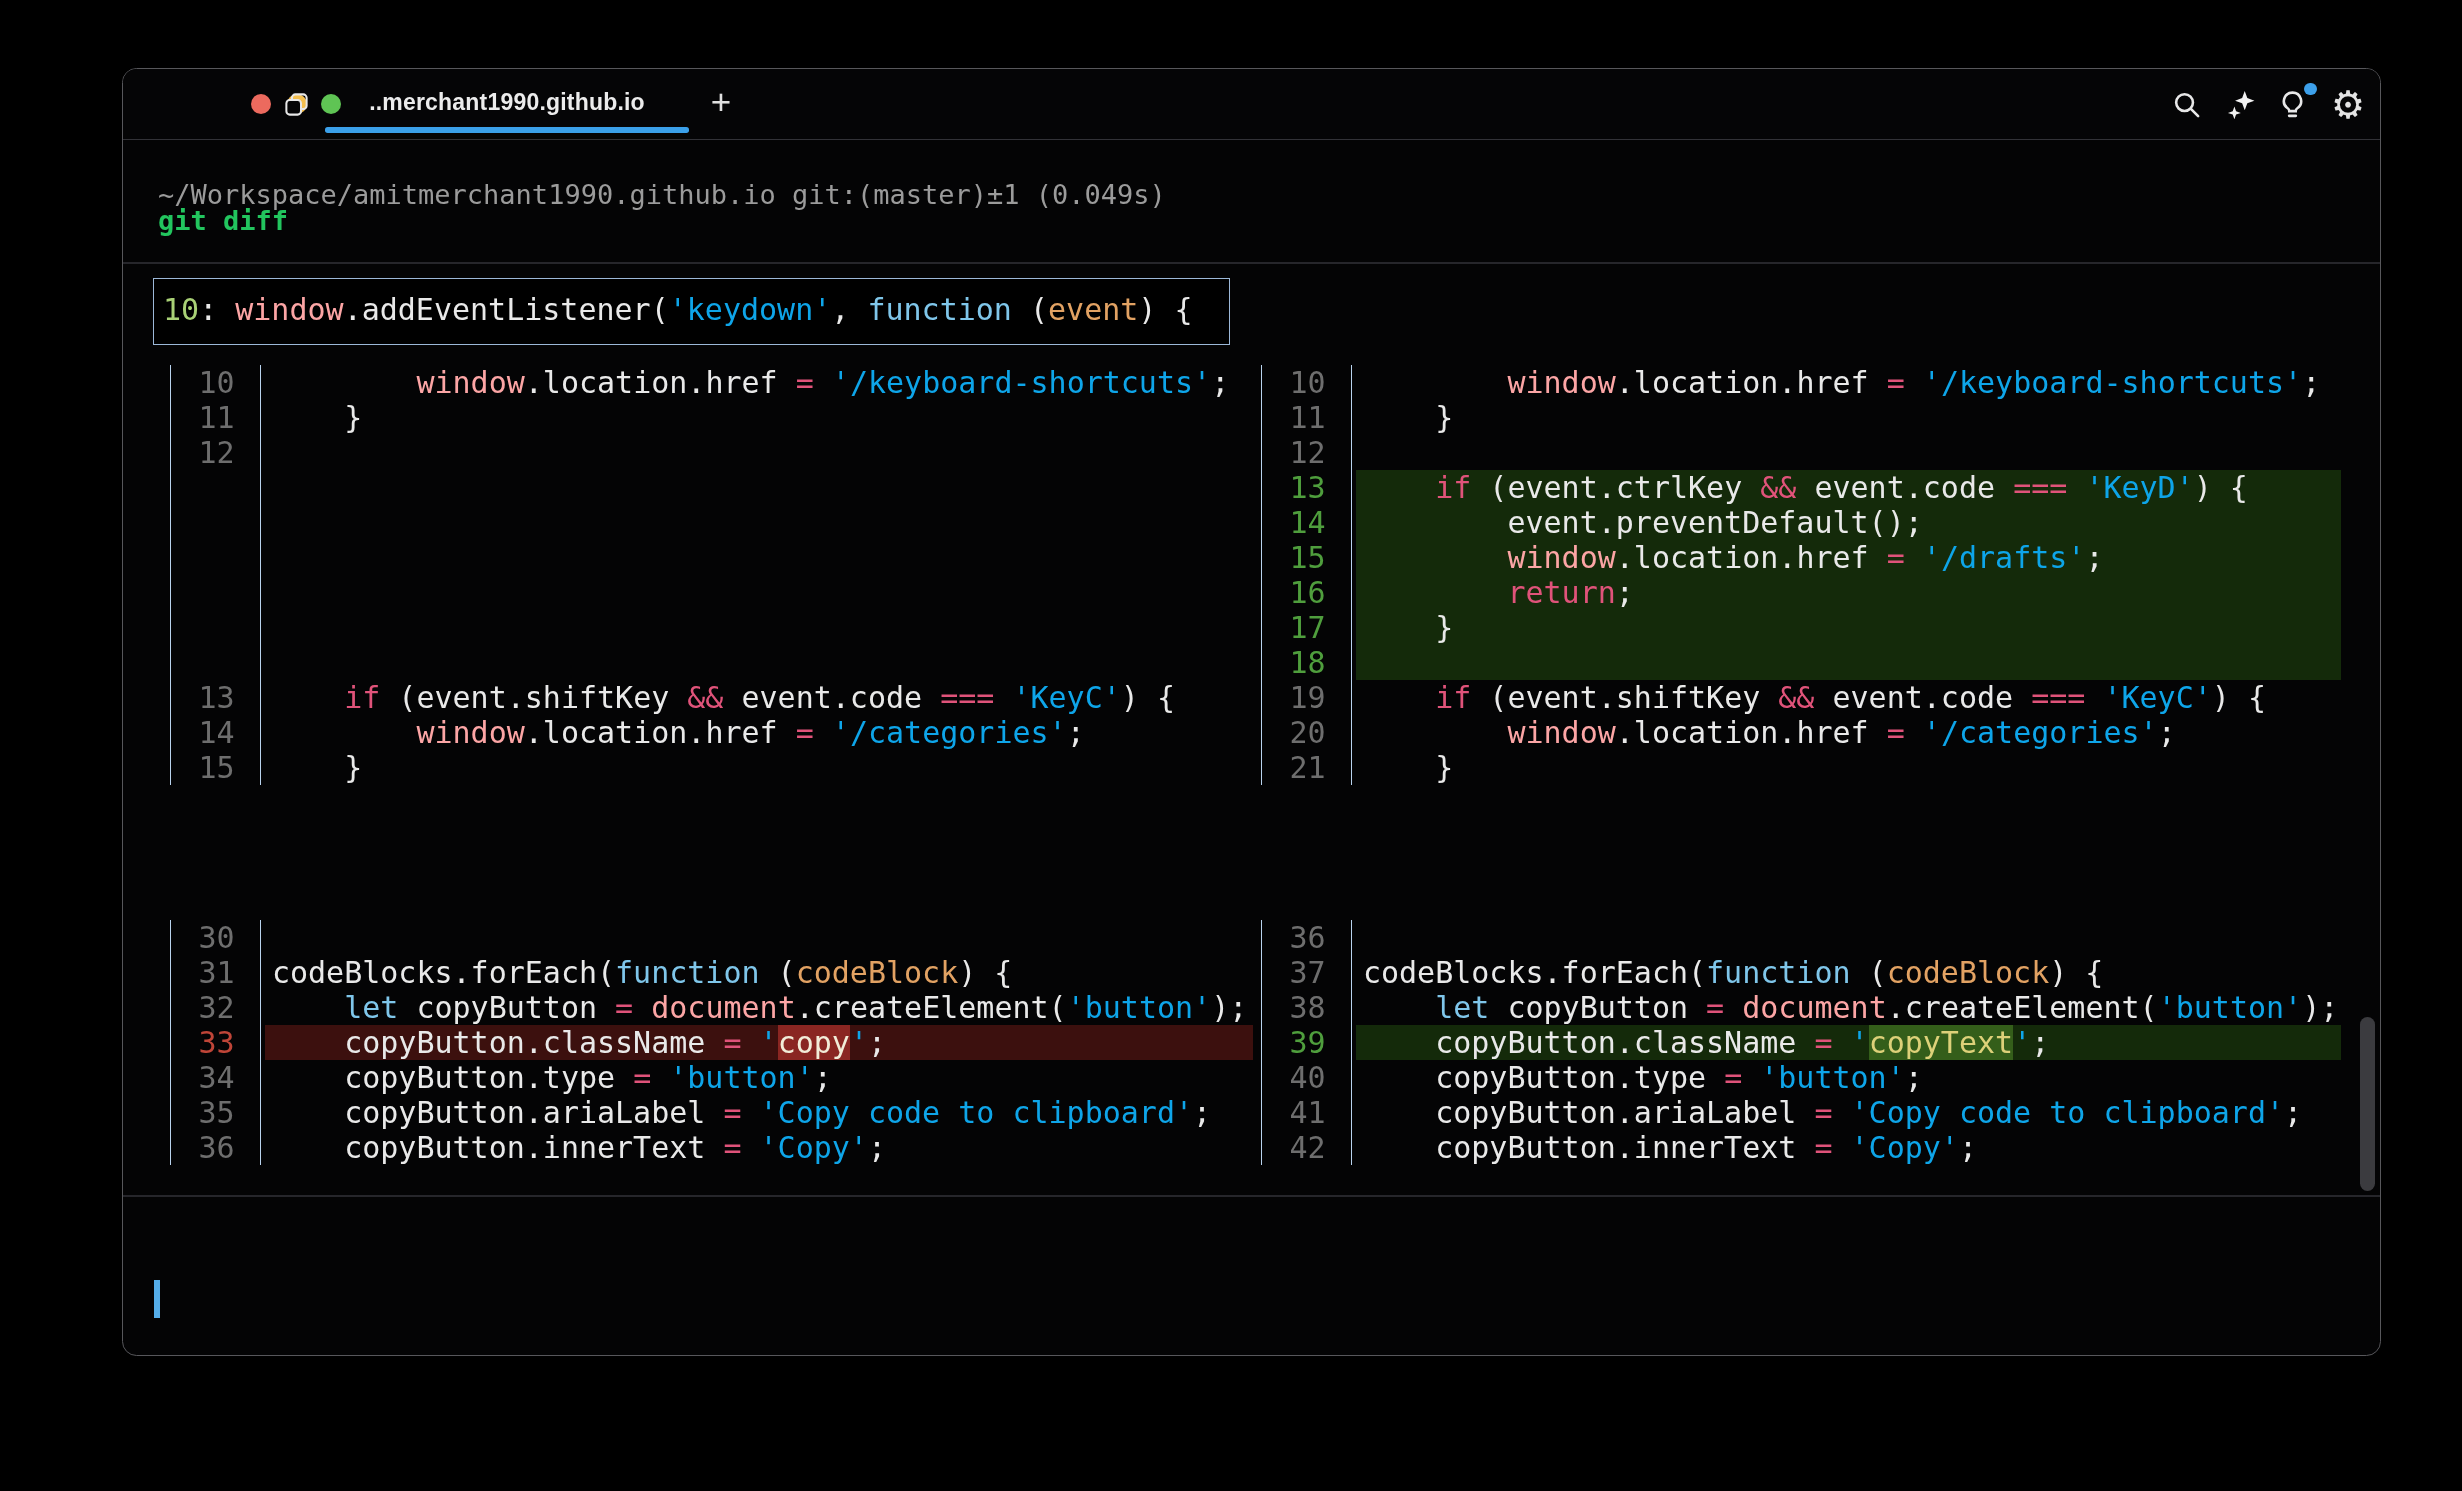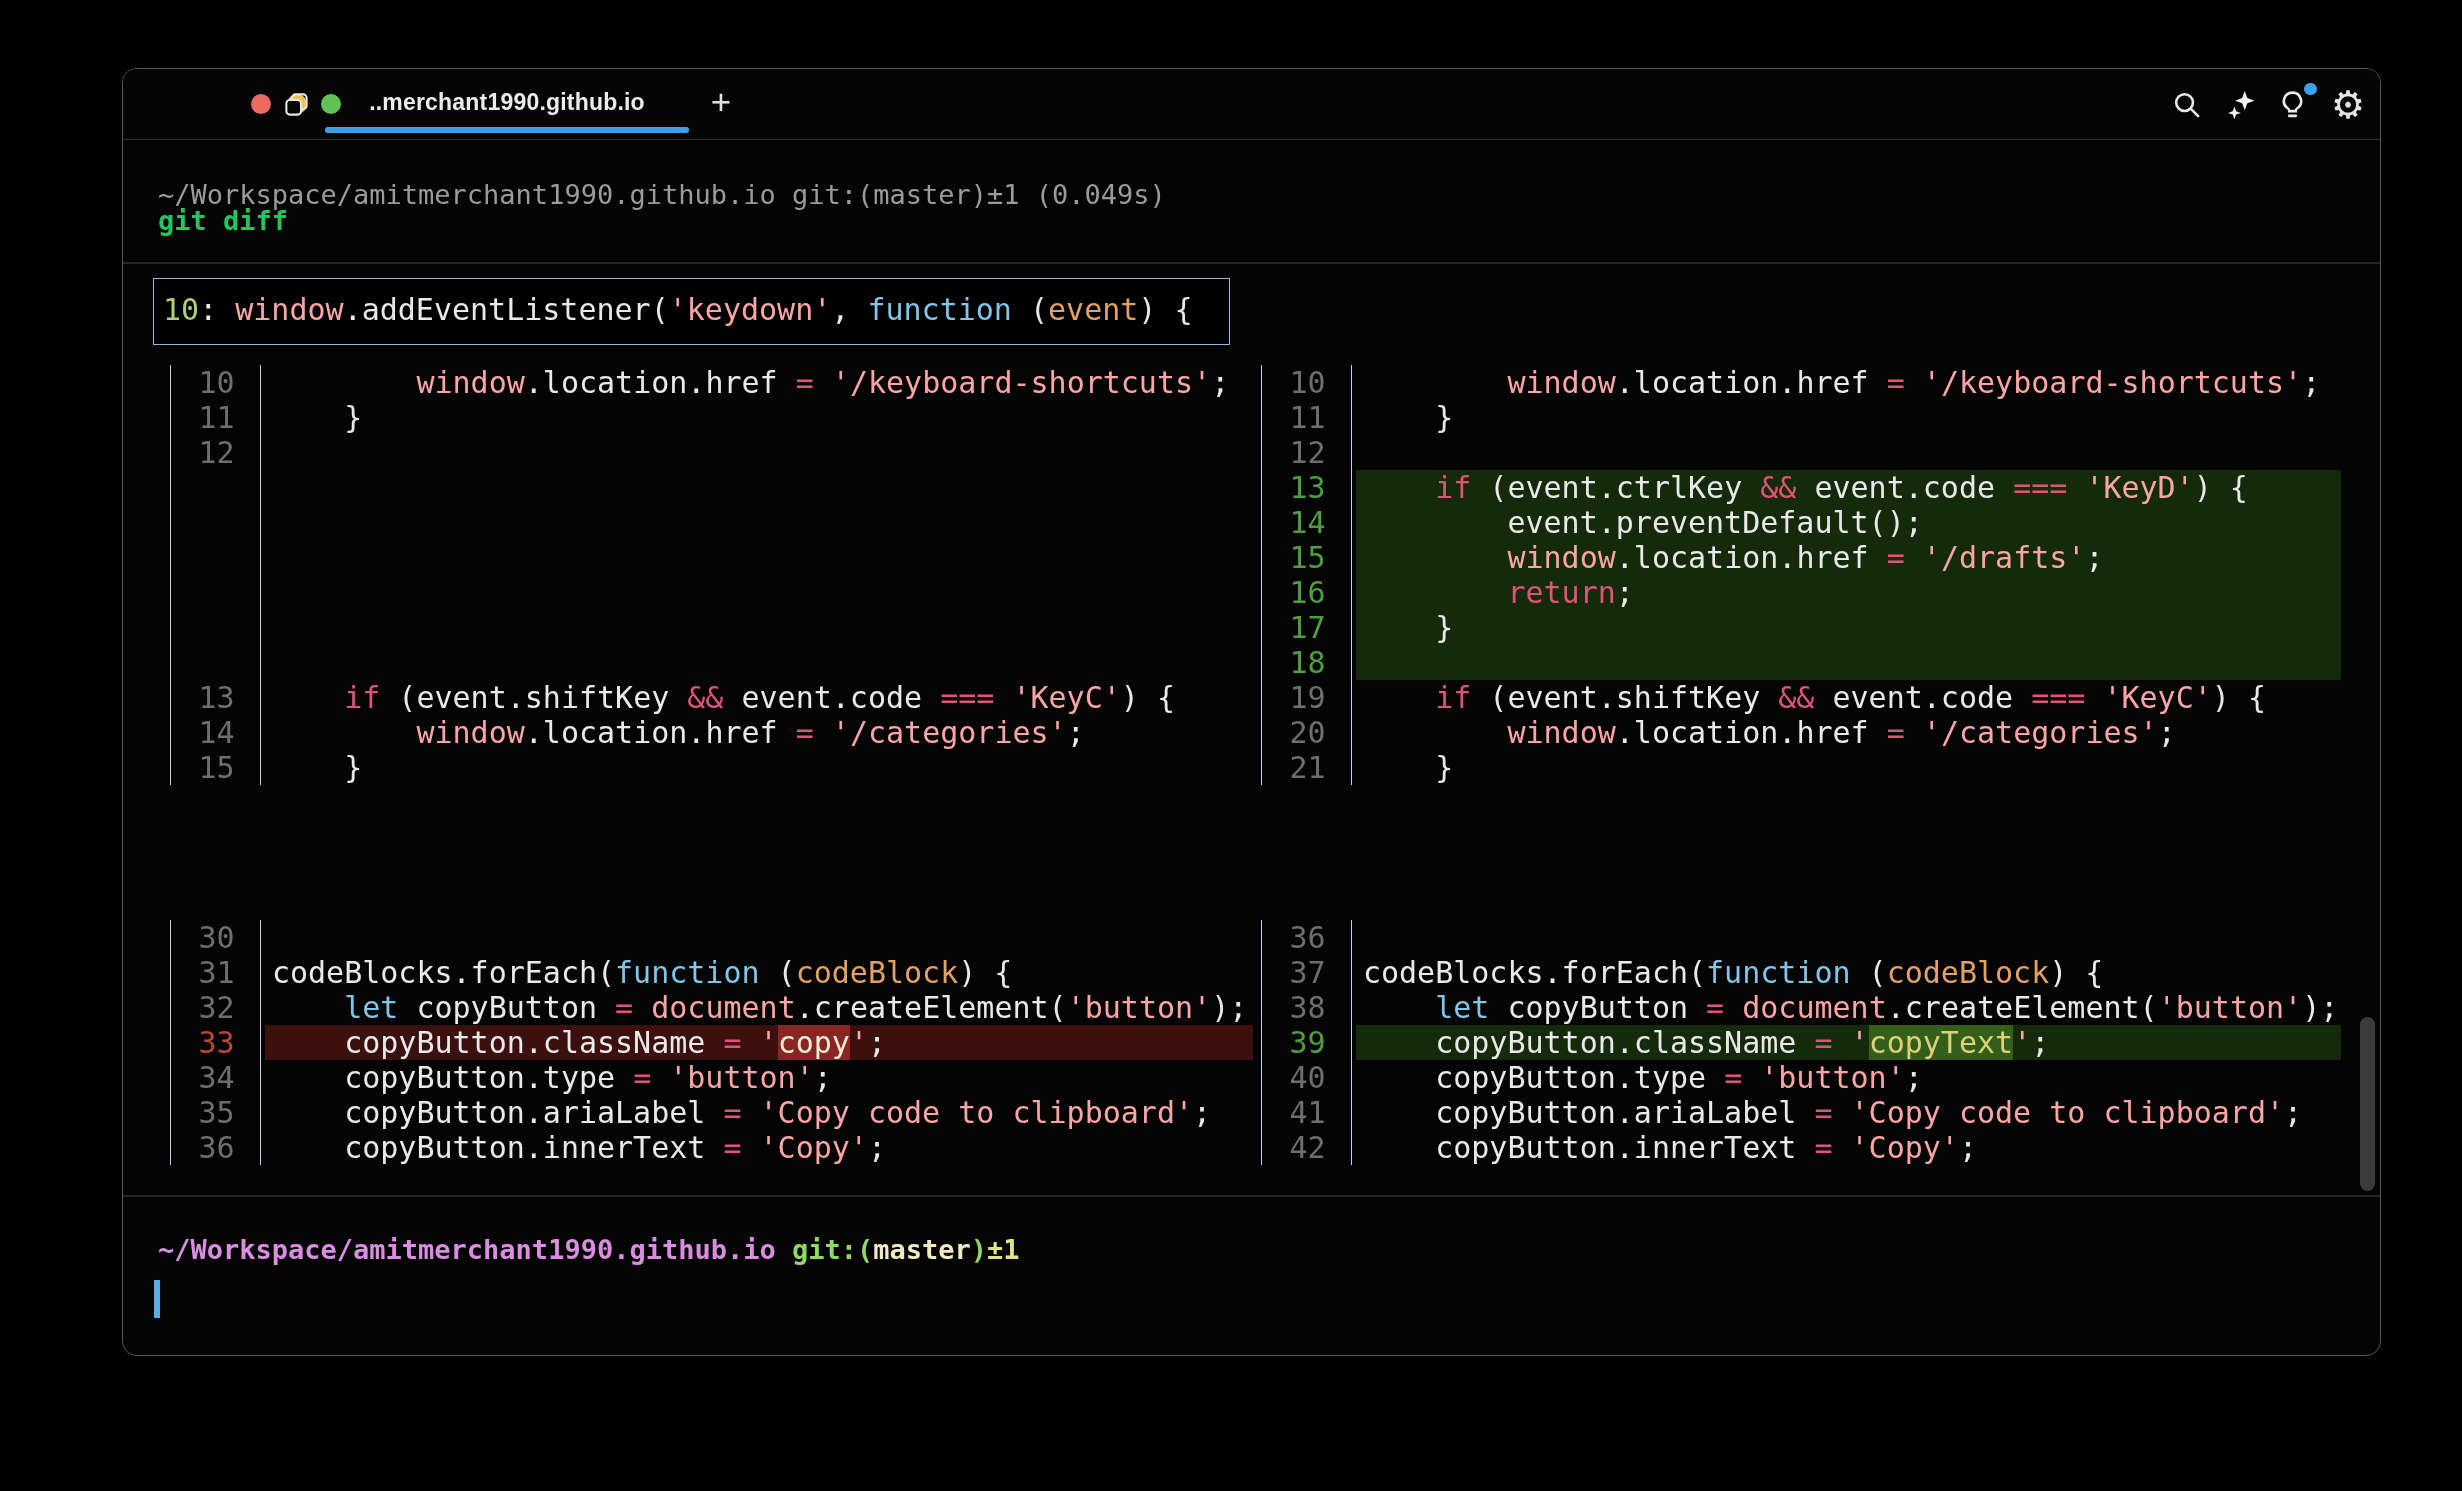--- a/index.html
+++ b/index.html
@@ -55,21 +55,21 @@
   .ln.add{color:#4f9e3d;}
   .ln.del{color:#bf4538;}
   .code{flex:1;margin-left:3.6px;height:100%;display:flex;align-items:center;
         padding-left:7.3px;font-size:30px;white-space:pre;overflow:visible;}
   .code.add{background:#142a0a;}
   .code.del{background:#3c100e;}
 
   
   .t-p{color:#e9e9e9;}
   .t-n{color:#fca5a5;}
-  .t-s{color:#fca5a5;}
+  .t-s{color:#0ea5e9;}
   .t-k{color:#e0537a;}
   .t-c{color:#7fc6ea;}
   .t-o{color:#e2a263;}
   .t-ln{color:#a9d176;}
   .t-ha{color:#ddd179;background:#345e1a;}
   .t-hd{color:#f2ecd8;background:#8a2622;}
 
   
   .bottomprompt{position:absolute;left:35px;top:1163px;height:36px;line-height:36px;
                 font-size:27px;font-weight:bold;white-space:pre;}
@@ -294,17 +294,16 @@
           <span class="ln">42</span>
           <span class="code"><span class="t-p">    copyButton.innerText </span><span class="t-k">=</span><span class="t-p"> </span><span class="t-s">'Copy'</span><span class="t-p">;</span></span>
         </div>
       </div>
   </div>
 
   <div class="scrollbar"></div>
 
   <div class="sep" style="top:1126px"></div>
 
-  <div class="bottomprompt"><span class="bp-path">~/Workspace/amitmerchant1990.github.io</span><span> </span><span class="bp-git">git:(</span><span class="bp-branch">master</span><span class="bp-git">)</span><span class="bp-dirty">±1</span></div>
 
   <div class="cursor"></div>
 </div>
 
 
 </body></html>

